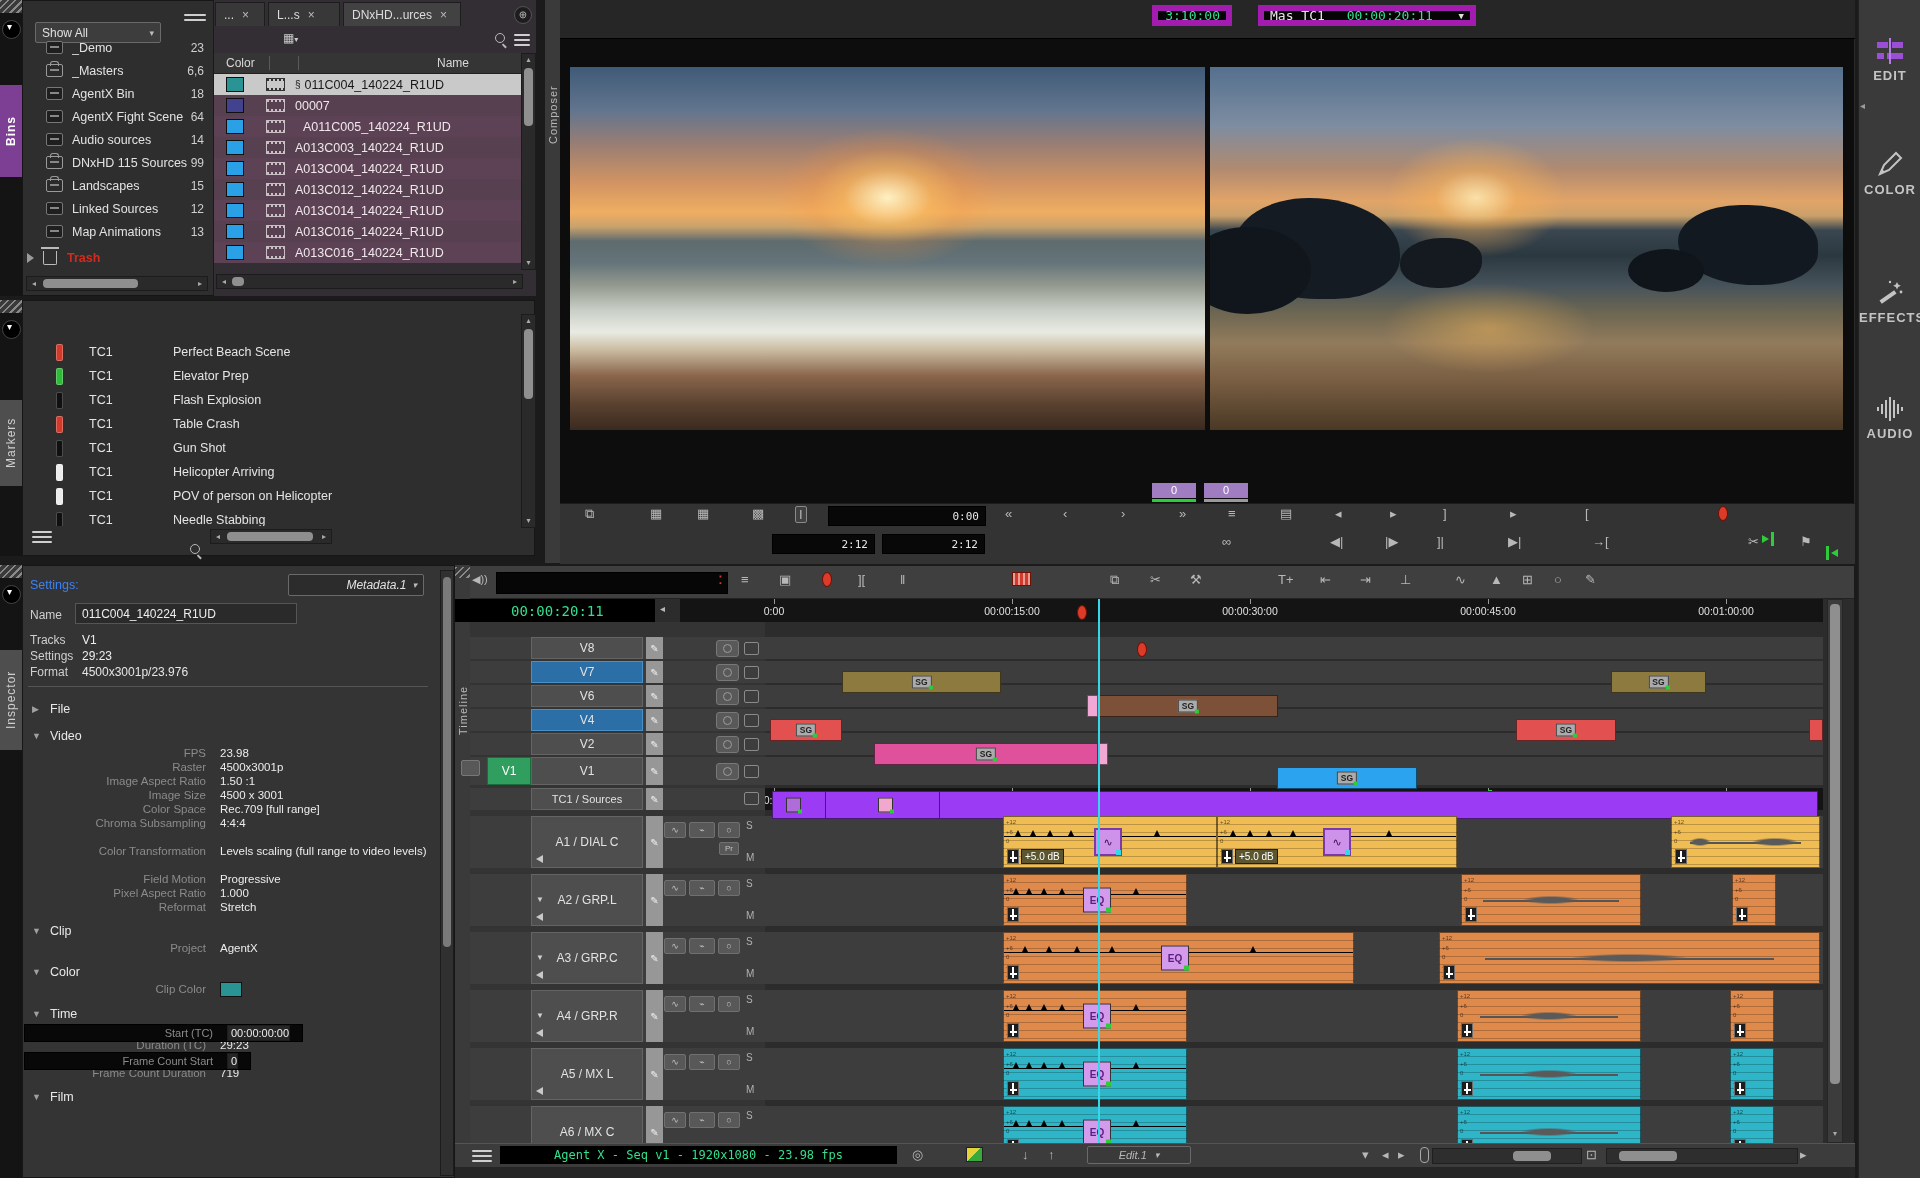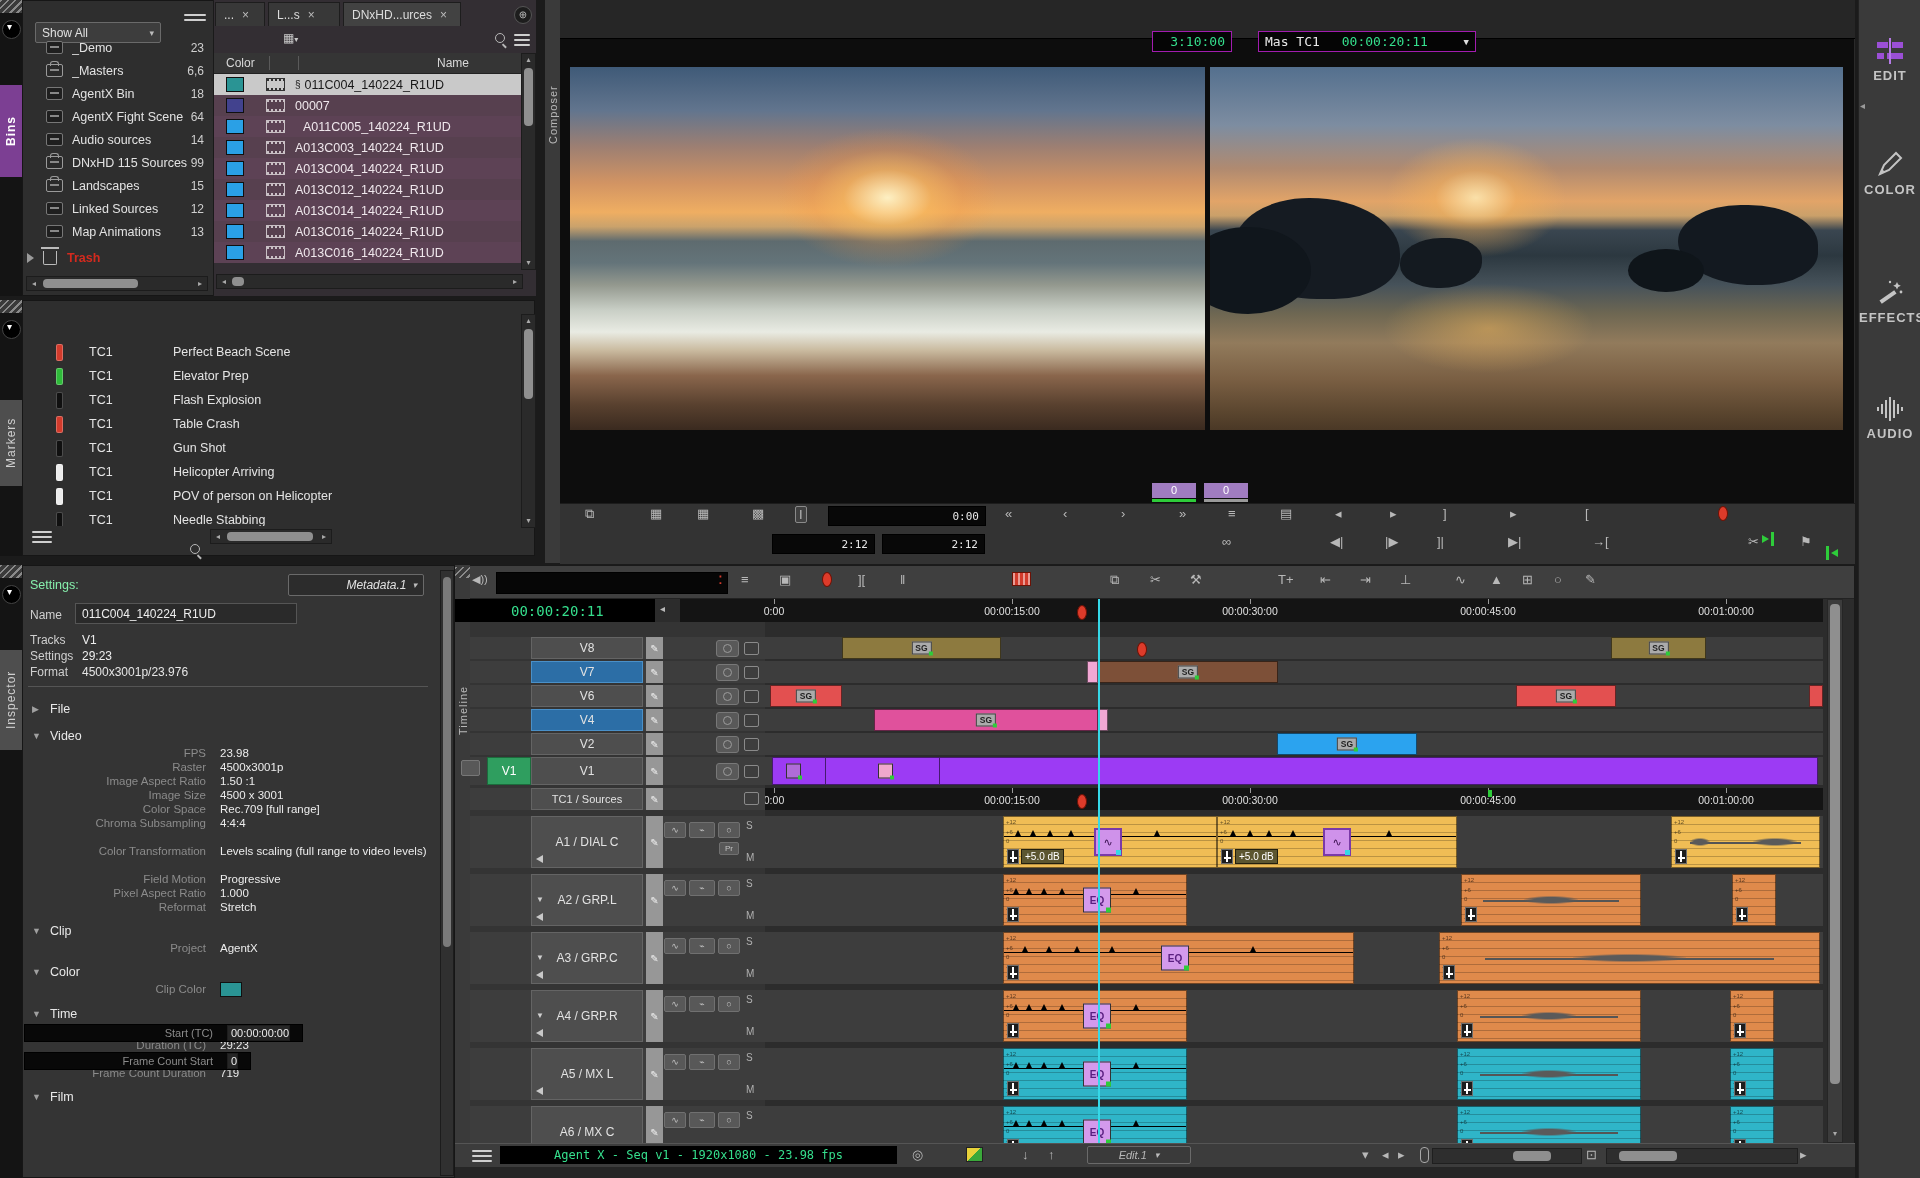--- a/index.html
+++ b/index.html
@@ -62,22 +62,22 @@
   .marker-track{width:84px;padding-left:26px;}
   
   .insp-sec{display:flex;align-items:center;height:21px;margin-top:6px;font-size:12.5px;color:#e8e8e8;}
   .insp-sec .arr{width:18px;color:#a0a0a0;font-size:9px;padding-left:8px;}
   .kv{display:flex;font-size:11.5px;line-height:14px;}
   .kv .k{width:182px;text-align:right;color:#8b8b8b;flex:none;}
   .kv .v{margin-left:14px;color:#ececec;max-width:212px;}
   .kv.field .v{background:#262626;border:1px solid #1d1d1d;flex:1;margin-right:6px;padding-left:3px;}
   .swatch{width:20px;height:13px;background:#2a9494;border:1px solid #111;margin-left:14px;}
   
-  .tcbox{position:absolute;background:#050505;border:1px solid #a21caf;display:flex;align-items:center;
-         font-size:13px;height:21px;box-sizing:border-box;margin-top:26px;}
+  .tcbox{position:absolute;background:#050505;border:6px solid #a21caf;display:flex;align-items:center;
+         font-size:13px;height:21px;box-sizing:border-box;}
   .counter{position:absolute;width:44px;height:15px;background:#a07cc0;color:#fff;font-size:11px;text-align:center;line-height:15px;}
   .cbar{position:absolute;width:44px;height:3px;}
   .icon{position:absolute;color:#b8b8b8;font-size:13px;text-align:center;}
   .icon.boxed{border:1px solid #8a8a8a;border-radius:2px;padding:0 3px;background:#414141;}
   .red-oval{width:8px;height:13px;background:#dd3b2a;border:1px solid #6d1206;border-radius:50%;}
   .green-in{width:12px;height:14px;position:relative;}
   .green-in::before{content:"";position:absolute;right:0;top:0;bottom:0;width:3px;background:#2ecc3a;}
   .green-in::after{content:"";position:absolute;left:0;top:3px;border-left:7px solid #2ecc3a;border-top:4px solid transparent;border-bottom:4px solid transparent;}
   .green-out{width:12px;height:14px;position:relative;}
   .green-out::before{content:"";position:absolute;left:0;top:0;bottom:0;width:3px;background:#2ecc3a;}
@@ -93,21 +93,21 @@
   .pencil{position:absolute;left:646px;width:17px;background:#979797;color:#f0f0f0;font-size:10px;
           display:flex;align-items:center;justify-content:center;}
   .pwr{position:absolute;width:23px;height:17px;background:#595959;border:1px solid #787878;border-radius:3px;box-sizing:border-box;}
   .pwr::before{content:"";position:absolute;left:50%;top:50%;width:7px;height:7px;margin:-4.5px 0 0 -4.5px;border:1.5px solid #9c9c9c;border-radius:50%;}
   .monbox{position:absolute;width:15px;height:13px;border:1.5px solid #8a8a8a;border-radius:2px;box-sizing:border-box;}
   .abtn{position:absolute;height:16px;background:#585858;border:1px solid #707070;border-radius:2px;box-sizing:border-box;
         color:#c2c2c2;font-size:9px;display:flex;align-items:center;justify-content:center;}
   .sm{position:absolute;color:#b0b0b0;font-size:10px;}
   .spk{position:absolute;width:0;height:0;border-right:7px solid #c8c8c8;border-top:4px solid transparent;border-bottom:4px solid transparent;}
   .exp{position:absolute;color:#d0d0d0;font-size:8px;}
-  .vclip{position:absolute;border:1px solid rgba(0,0,0,.55);box-sizing:border-box;}
+  .vclip{position:absolute;border:1px solid rgba(0,0,0,.55);box-sizing:border-box;margin-top:34px;}
   .sg-badge{position:absolute;left:50%;top:50%;transform:translate(-50%,-50%);background:#ababab;border:1px solid #444;
             color:#222;font-size:8.5px;font-weight:bold;padding:0px 3px;line-height:11px;}
   .sg-badge::after{content:"";position:absolute;right:-2px;bottom:-2px;width:4px;height:4px;background:#2ecc3a;}
   .aclip{position:absolute;box-sizing:border-box;border:1px solid rgba(0,0,0,.5);
          background-image:repeating-linear-gradient(180deg,transparent 0 7px,rgba(0,0,0,.22) 7px 8px);}
   .ascale{position:absolute;left:2px;top:1px;font-size:6px;line-height:9.6px;color:rgba(0,0,0,.6);white-space:pre;}
   .aline{position:absolute;left:0;right:0;height:0;border-top:1.7px solid #000;}
   .akey{position:absolute;width:0;height:0;border-left:3.5px solid transparent;border-right:3.5px solid transparent;border-bottom:6px solid #000;}
   .awave{position:absolute;top:42%;height:16%;background:radial-gradient(ellipse at 50% 50%,#5a5a5a 0 45%,rgba(90,90,90,.35) 65%,transparent 75%);}
   .awline{position:absolute;top:49%;height:2px;background:#555;}
@@ -370,21 +370,21 @@
   <div class="mag abs" style="left:190px;top:531px"></div>
   <div class="scrollbar-h" style="left:210px;top:529px;width:120px">
     <span class="sb-btn">◂</span>
       <span class="sb-track">
         <span class="sb-thumb" style="left:2px;width:86px"></span>
       </span>
       <span class="sb-btn">▸</span>
   </div>
 
   <div class="win" style="left:22px;top:565px;width:433px;height:613px;background:#343434"></div>
-  <div class="abs" style="left:30px;top:578px;font-size:12.5px;color:#86efac">Settings:</div>
+  <div class="abs" style="left:30px;top:578px;font-size:12.5px;color:#3b82f6">Settings:</div>
   <div class="dropdown abs" style="left:288px;top:574px;width:136px;height:22px;background:#2c2c2c;font-style:italic;justify-content:flex-end">
     <span>Metadata.1</span>
       <span class="caret" style="margin-left:6px">▾</span>
   </div>
   <div class="abs" style="left:30px;top:608px;font-size:12px;color:#cfcfcf">Name</div>
   <div class="abs" style="left:75px;top:603px;width:222px;height:21px;background:#2a2a2a;border:1px solid #555;font-size:12px;color:#eee;display:flex;align-items:center;padding-left:6px;box-sizing:border-box">011C004_140224_R1UD</div>
   <div class="abs" id="insp-summary" style="left:30px;top:632px;width:400px">
       <div style="display: flex; font-size: 12px; line-height: 16px;">
         <div style="color: rgb(207, 207, 207); width: 52px;">Tracks</div>
         <div style="color: rgb(238, 238, 238);">V1</div>

